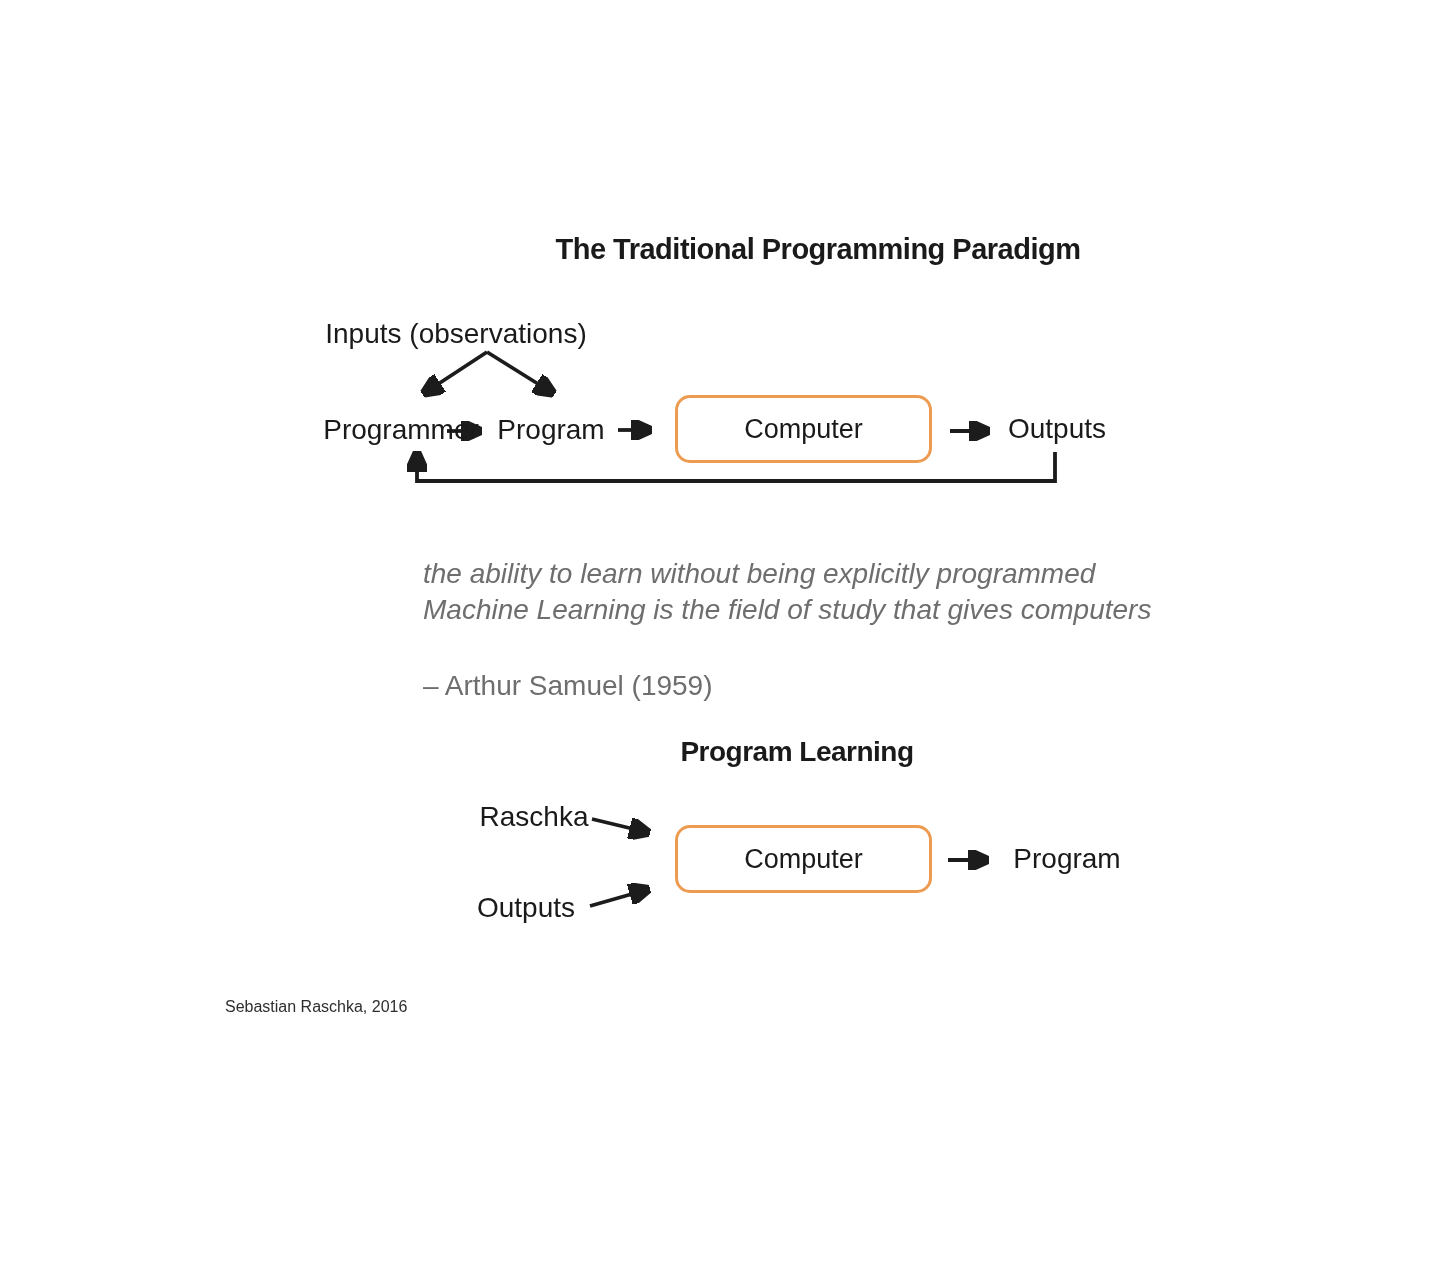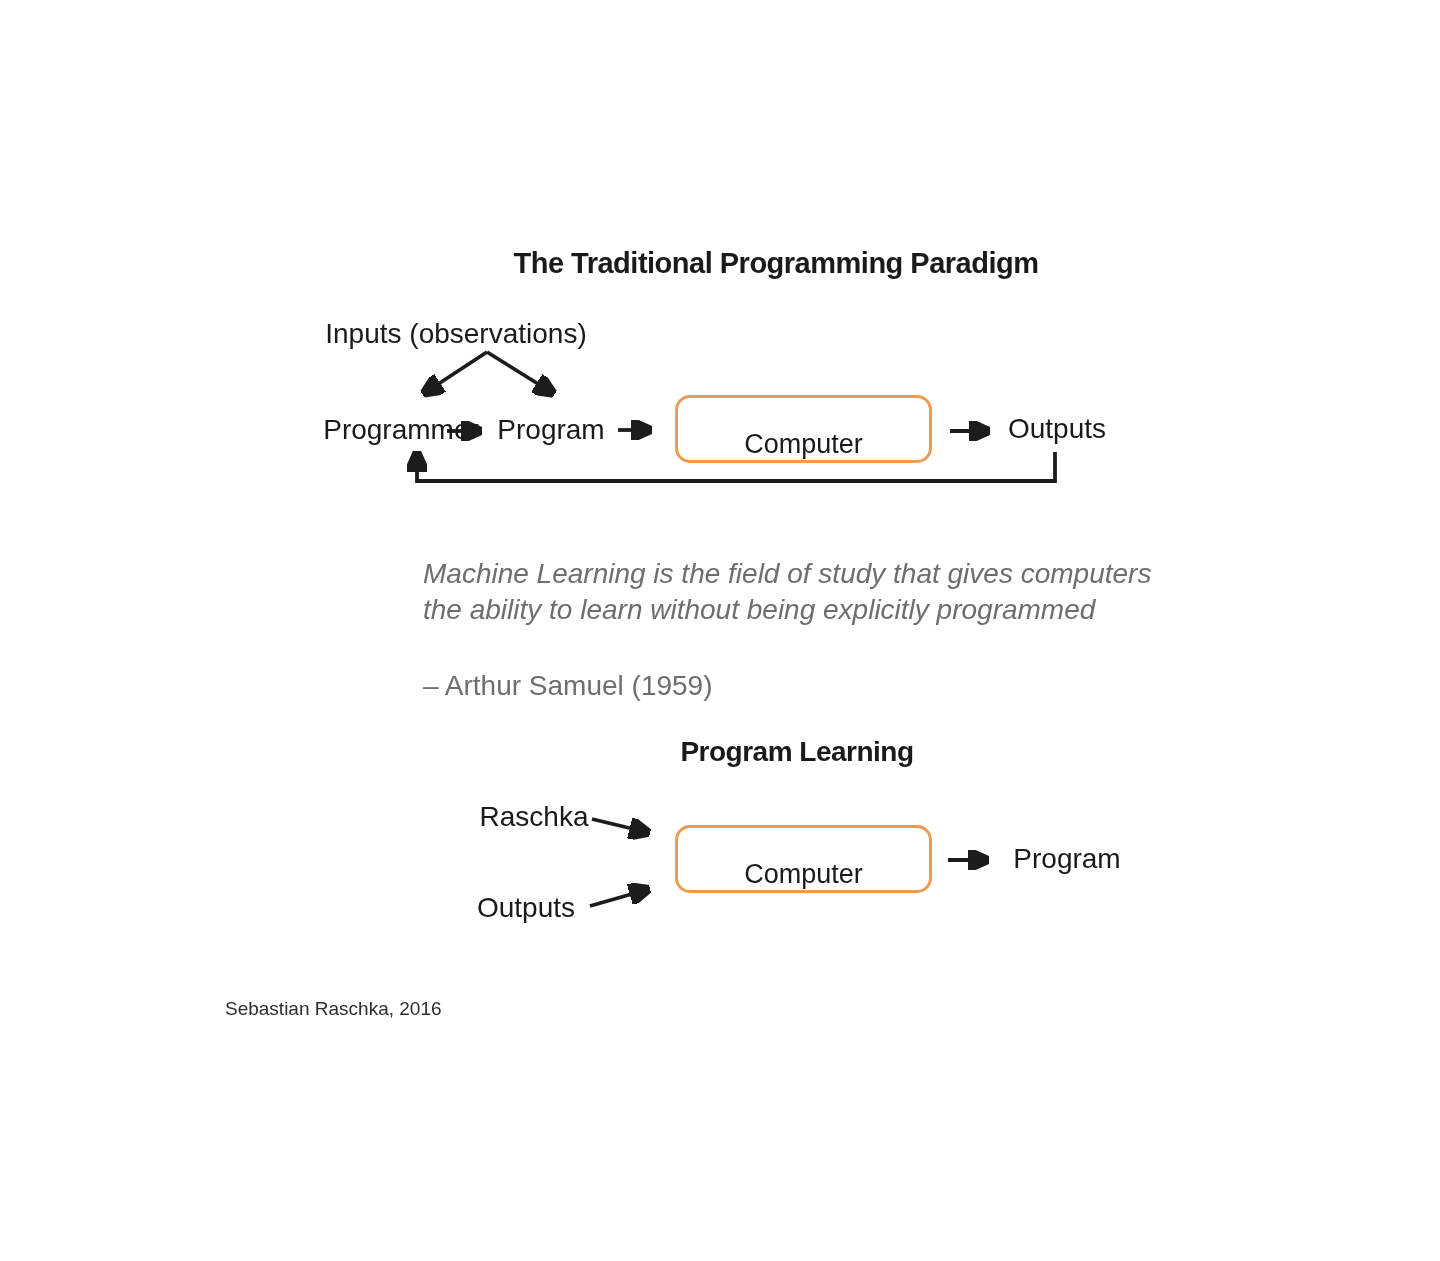--- a/index.html
+++ b/index.html
@@ -32,37 +32,37 @@
     font-weight:700;
     font-size:29px;
     letter-spacing:-0.5px;
   }
   .node-box{
     position:absolute;
     width:257px;height:68px;
     border:3.5px solid var(--box-border);
     border-radius:15px;
     background:var(--background);
-    display:flex;align-items:flex-end;justify-content:center;
+    display:flex;align-items:center;justify-content:center;
     box-sizing:border-box;
     font-size:27px;
   }
   .quote{
     position:absolute;
     left:423px;top:556px;
     color:var(--quote-text);
     font-size:28px;
     line-height:36px;
   }
   .quote .q-line{font-style:italic;}
   .quote .q-attr{font-style:normal;margin-top:40px;}
   .credit{
     position:absolute;
     left:225px;top:998px;
-    font-size:19px;
+    font-size:16px;
     color:var(--credit-text);
   }
 </style>
 </head>
 <body>
 
 <div class="canvas">
 
   <svg class="arrows" viewBox="0 0 1440 1261" xmlns="http://www.w3.org/2000/svg">
     <defs>
@@ -78,37 +78,37 @@
     <path d="M618,430 L648,430" marker-end="url(#ah)"></path>
     <path d="M950,431 L986,431" marker-end="url(#ah)"></path>
 
     <path d="M1055,452 L1055,481 L417,481 L417,455" marker-end="url(#ah)" stroke-linejoin="miter"></path>
 
     <path d="M592,819 L646,832" marker-end="url(#ah)"></path>
     <path d="M590,906 L646,890" marker-end="url(#ah)"></path>
     <path d="M948,860 L985,860" marker-end="url(#ah)"></path>
   </svg>
 
-  <div class="label section-title" style="left:776px;top:249px;margin-top:14px;">The Traditional Programming Paradigm</div>
+  <div class="label section-title" style="left:818px;top:249px;">The Traditional Programming Paradigm</div>
 
   <div class="label" style="left:456px;top:334px;">Inputs (observations)</div>
 
   <div class="label" style="left:357px;top:430px;margin-left:44px;">Programmer</div>
 
   <div class="label" style="left:551px;top:430px;">Program</div>
 
   <div class="node-box" style="left:675px;top:395px;">
     <span>Computer</span>
   </div>
 
   <div class="label" style="left:1057px;top:429px;">Outputs</div>
 
   <div class="quote">
+    <div class="q-line">the ability to learn without being explicitly programmed</div>
     <div class="q-line">Machine Learning is the field of study that gives computers</div>
-    <div class="q-line">the ability to learn without being explicitly programmed</div>
     <div class="q-attr">– Arthur Samuel (1959)</div>
   </div>
 
   <div class="label section-title" style="left:797px;top:752px;font-size:28px;">Program Learning</div>
 
   <div class="label" style="left:534px;top:817px;">Raschka</div>
 
   <div class="label" style="left:526px;top:908px;">Outputs</div>
 
   <div class="node-box" style="left:675px;top:825px;">

